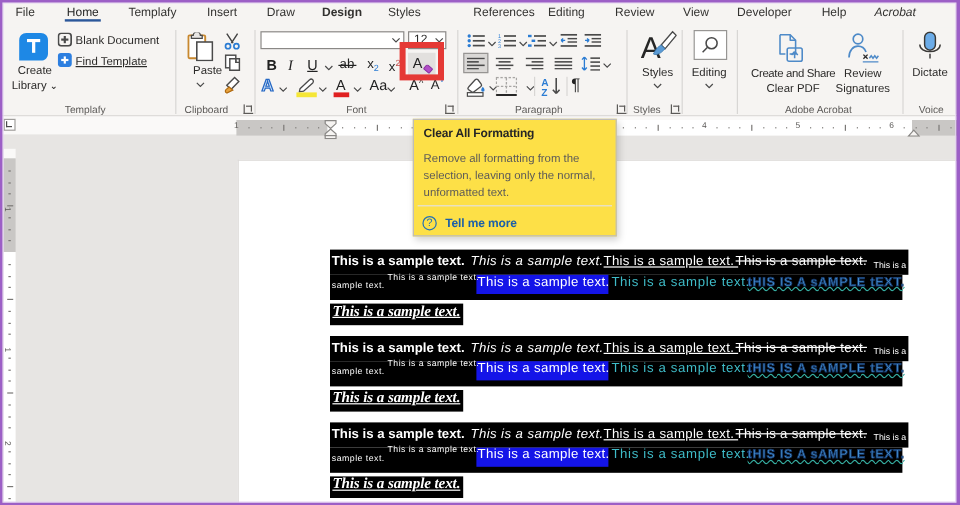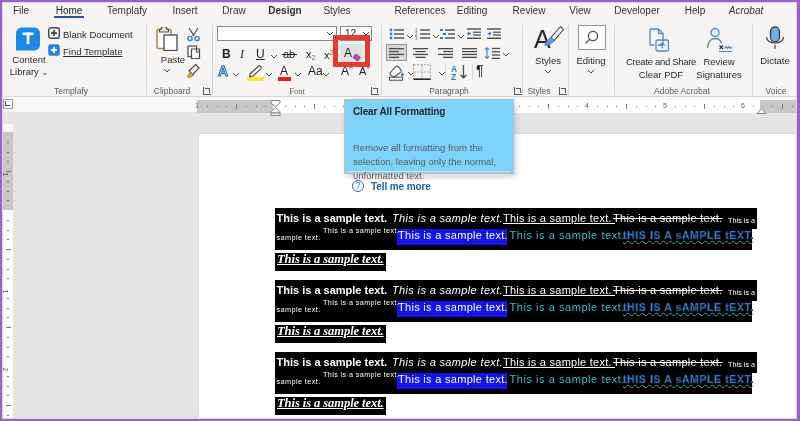--- a/index.html
+++ b/index.html
@@ -19,21 +19,21 @@
   .launcher:after{content:"";position:absolute;right:1px;top:1px;width:4px;height:4px;border-top:1px solid #5C5A58;border-right:1px solid #5C5A58;}
   
   #docarea{left:0;top:97px;width:800px;height:324px;background:#E7E5E3;}
   #rulerrow{position:absolute;left:0;top:0;width:800px;height:15px;background:#FAF9F8;}
   #page{position:absolute;left:198px;top:35.5px;width:602px;height:288.5px;background:#fff;border-left:1px solid #DCDAD8;border-top:1px solid #DCDAD8;box-sizing:border-box;}
   
   .blk{position:absolute;background:#000;}
   .run{position:absolute;white-space:pre;color:#fff;}
   .fancy{font-weight:bold;color:#4490D2;-webkit-text-stroke:0.7px #16396B;text-decoration:underline wavy #35ADA0;text-underline-offset:0.5px;text-decoration-thickness:0.8px;}
   
-  #tooltip{left:344px;top:99px;width:170px;height:75px;background:#7dd3fc;border:1px solid #BFBDBB;box-shadow:2px 3px 6px rgba(0,0,0,.18);box-sizing:border-box;}
+  #tooltip{left:344px;top:99px;width:170px;height:98px;background:#fde047;border:1px solid #BFBDBB;box-shadow:2px 3px 6px rgba(0,0,0,.18);box-sizing:border-box;}
   
   #redbox{left:333px;top:35px;width:37px;height:32px;border:5px solid #E53935;box-sizing:border-box;}
   
   #frame{left:0;top:0;width:800px;height:421px;border-style:solid;border-color:#9C5FC6;border-width:2px 3px 2px 2px;box-sizing:border-box;box-shadow:inset 0 0 0 1px #E4D2F2;pointer-events:none;z-index:99;}
 </style>
 </head>
 <body>
 
 <div id="menubar" class="abs">
   <span class="tab" style="left:21px;">File</span>
@@ -59,36 +59,36 @@
   <div class="sep" style="left:212px;"></div>
   <div class="sep" style="left:381px;"></div>
   <div class="sep" style="left:522px;"></div>
   <div class="sep" style="left:568px;"></div>
   <div class="sep" style="left:614px;"></div>
   <div class="sep" style="left:752px;"></div>
   <div class="sep" style="left:796px;"></div>
 
   <span class="glabel" style="left:71px;">Templafy</span>
   <span class="glabel" style="left:172px;">Clipboard</span>
-  <span class="glabel" style="left:297px;font-family:Liberation Serif, serif;">Font</span>
+  <span class="glabel" style="left:297px;">Font</span>
   <span class="glabel" style="left:449px;">Paragraph</span>
   <span class="glabel" style="left:539px;">Styles</span>
   <span class="glabel" style="left:682px;">Adobe Acrobat</span>
   <span class="glabel" style="left:776px;">Voice</span>
   <div class="launcher" style="left:203px;top:64px;"></div>
   <div class="launcher" style="left:371px;top:64px;"></div>
   <div class="launcher" style="left:514px;top:64px;"></div>
   <div class="launcher" style="left:559px;top:64px;"></div>
 
   <svg class="abs" style="left:15px;top:3px;" width="26" height="25" viewBox="0 0 26 25">
     <path d="M1 24 C1 16 1 9 1 7 C1 3.5 3.5 1 7 1 H19 C22.5 1 25 3.5 25 7 V18 C25 21.5 22.5 24 19 24 Z" fill="#1E88E5" transform="translate(0,0.5)"></path>
     <rect x="7.5" y="6.5" width="11" height="2.6" fill="#fff"></rect>
     <rect x="11.7" y="6.5" width="2.7" height="11.5" fill="#fff"></rect>
   </svg>
-  <span class="btxt ctr" style="left:29px;top:31px;">Content</span>
+  <span class="btxt ctr" style="left:29px;top:31px;">Create</span>
   <span class="btxt ctr" style="left:29px;top:43px;">Library <span style="font-size:8px;">⌄</span></span>
   <svg class="abs" style="left:48px;top:4px;" width="12" height="12" viewBox="0 0 12 12">
     <rect x="0.7" y="0.7" width="10.6" height="10.6" rx="2.4" fill="none" stroke="#4A4A4A" stroke-width="1.4"></rect>
     <rect x="3" y="5.1" width="6" height="1.8" fill="#4A4A4A"></rect>
       <rect x="5.1" y="3" width="1.8" height="6" fill="#4A4A4A"></rect>
   </svg>
   <span class="btxt" style="left:63px;top:6px;">Blank Document</span>
   <svg class="abs" style="left:48px;top:21px;" width="12" height="12" viewBox="0 0 12 12">
     <rect x="0.2" y="0.2" width="11.6" height="11.6" rx="2.6" fill="#2D7FE0"></rect>
     <rect x="3" y="5.1" width="6" height="1.8" fill="#fff"></rect>
@@ -477,21 +477,21 @@
 <span class="run" style="left:728px;top:361.2px;font-size:7.3px;line-height:1;">This is a</span>
 <span class="run" style="left:276.5px;top:378.1px;font-size:7.3px;line-height:1;letter-spacing:0.4px;">sample text.</span>
 <span class="run" style="left:323px;top:371.4px;font-size:7.2px;line-height:1;letter-spacing:0.4px;">This is a sample text.</span>
 <span class="run" style="left:398px;top:373.7px;font-size:11px;line-height:1;letter-spacing:0.3px;">This is a sample text.</span>
 <span class="run" style="left:509.5px;top:373.7px;font-size:11px;line-height:1;letter-spacing:0.55px;color:#3FBCC8;">This is a sample text.</span>
 <span class="run fancy" style="left:623px;top:373.6px;font-size:10.5px;line-height:1;letter-spacing:0.6px;">tHIS IS A sAMPLE tEXT.</span>
 <span class="run" style="left:277px;top:396.9px;font-size:12.6px;line-height:1;letter-spacing:-0.1px;font-family:'Liberation Serif',serif;font-weight:bold;font-style:italic;text-decoration:underline;">This is a sample text.</span>
 
 <div id="tooltip" class="abs">
   <div style="position:absolute;left:8px;top:6px;font-size:10px;letter-spacing:-0.15px;font-weight:bold;color:#262626;">Clear All Formatting</div>
-  <div style="position:absolute;left:8px;top:41px;font-size:9.5px;color:#5C5A58;line-height:14.2px;">Remove all formatting from the<br>selection, leaving only the normal,<br>unformatted text.</div>
+  <div style="position:absolute;left:8px;top:26px;font-size:9.5px;color:#5C5A58;line-height:14.2px;">Remove all formatting from the<br>selection, leaving only the normal,<br>unformatted text.</div>
   <div style="position:absolute;left:3px;top:71px;width:162px;height:1px;background:#E3E1DF;"></div>
   <div style="position:absolute;left:7px;top:80px;width:12px;height:12px;border:1.4px solid #2271B8;border-radius:50%;box-sizing:border-box;color:#2271B8;font-size:9px;text-align:center;line-height:9.5px;">?</div>
   <div style="position:absolute;left:26px;top:81px;font-size:10px;letter-spacing:-0.1px;font-weight:bold;color:#1B5FA8;">Tell me more</div>
 </div>
 
 <div id="redbox" class="abs"></div>
 
 <div id="frame" class="abs"></div>
 
 </body></html>

